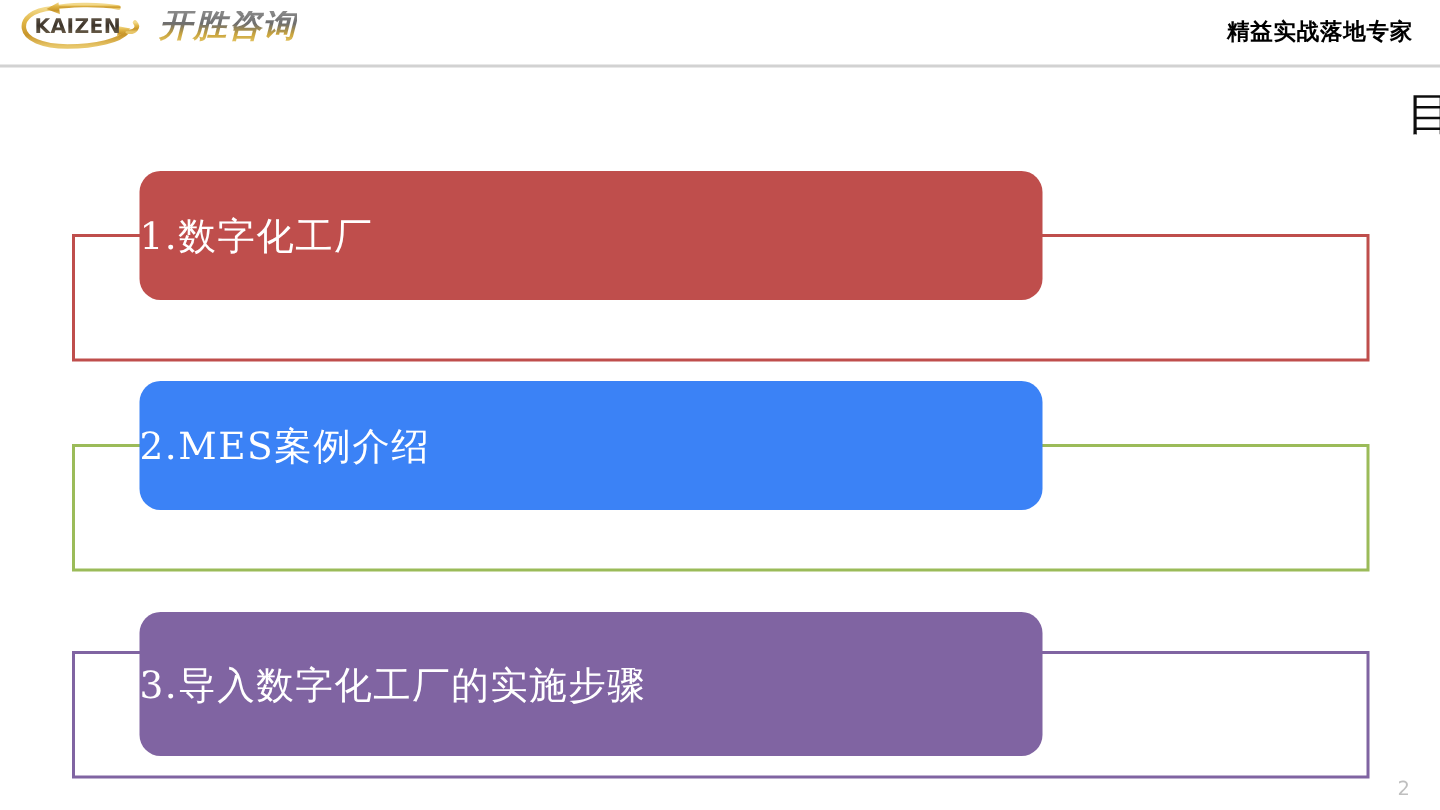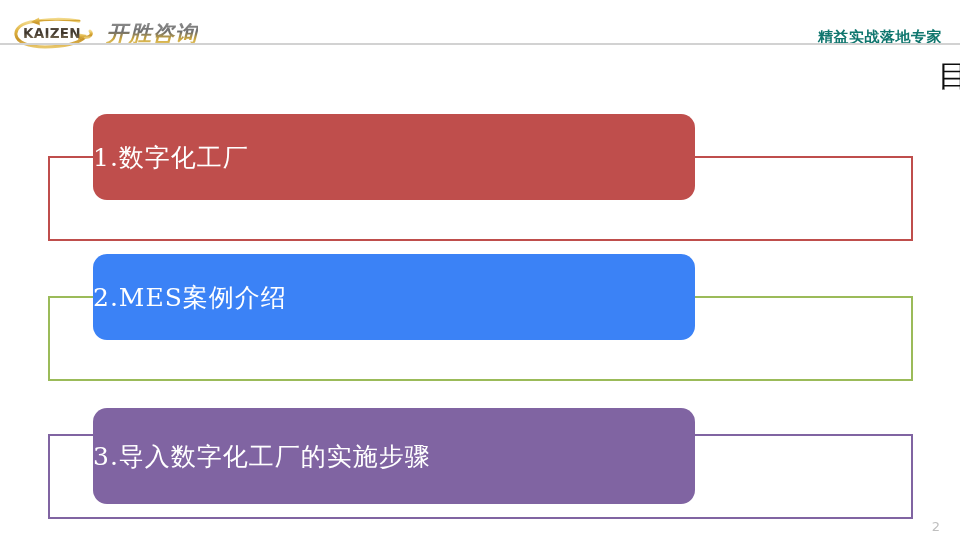--- a/index.html
+++ b/index.html
@@ -26,21 +26,21 @@
   .header-divider {
     position: absolute;
     left: 0; top: 43px;
     width: 960px;
     height: 2px;
     background: #d2d2d2;
   }
 
   .logo-block {
     position: absolute;
-    left: 14px; top: 16px;
+    left: 14px; top: 0;
     display: flex;
     align-items: center;
     height: 36px;
   }
   .logo-mark {
     width: 86px;
     height: 34px;
     display: block;
   }
   .logo-cn {
@@ -54,25 +54,25 @@
     -webkit-background-clip: text;
     background-clip: text;
     color: transparent;
     font-style: italic;
     -webkit-text-fill-color: transparent;
   }
 
   .tagline {
     position: absolute;
     right: 18px;
-    top: 28px;
+    top: 12px;
     font-family: "DejaVu Sans", sans-serif;
     font-size: 15px;
     font-weight: bold;
-    color: #0f766e;
+    color: #000000;
     letter-spacing: 0.5px;
     white-space: nowrap;
     text-align: right;
   }
 
   
   .slide-title {
     position: absolute;
     left: 0;
     top: 56px;

